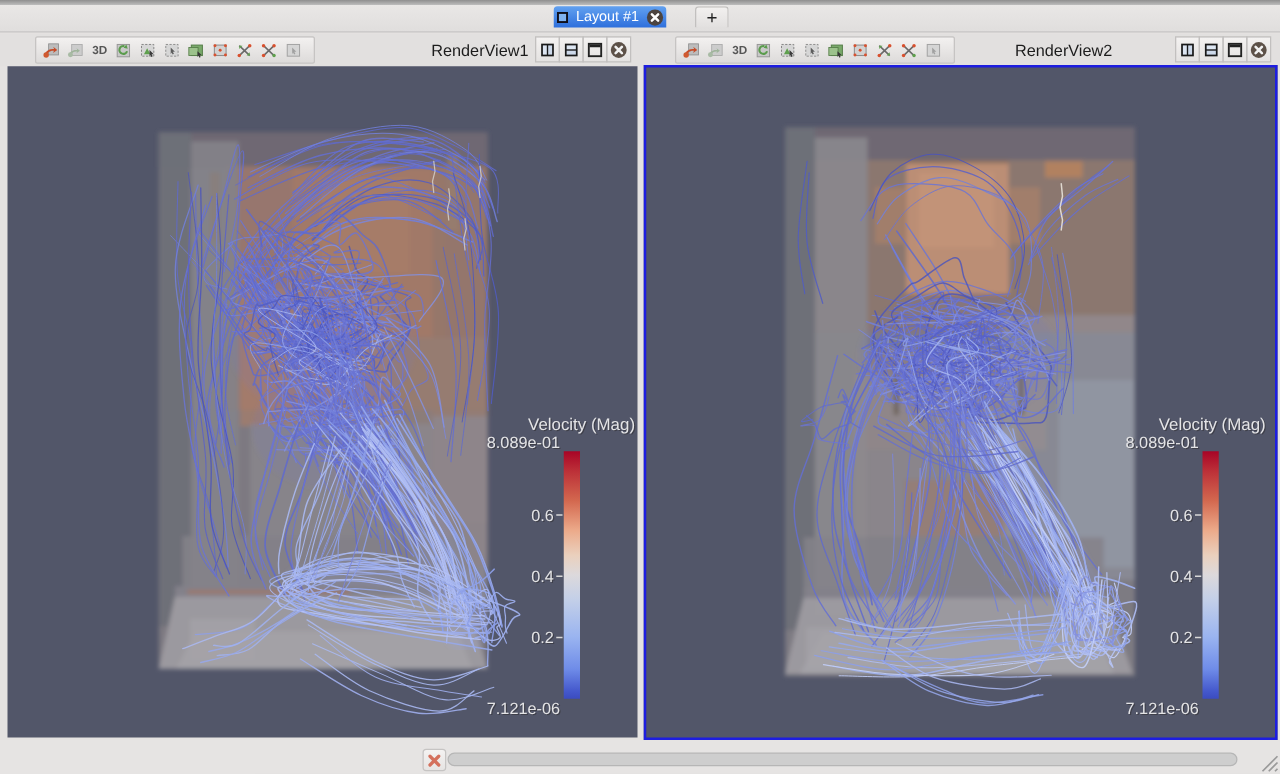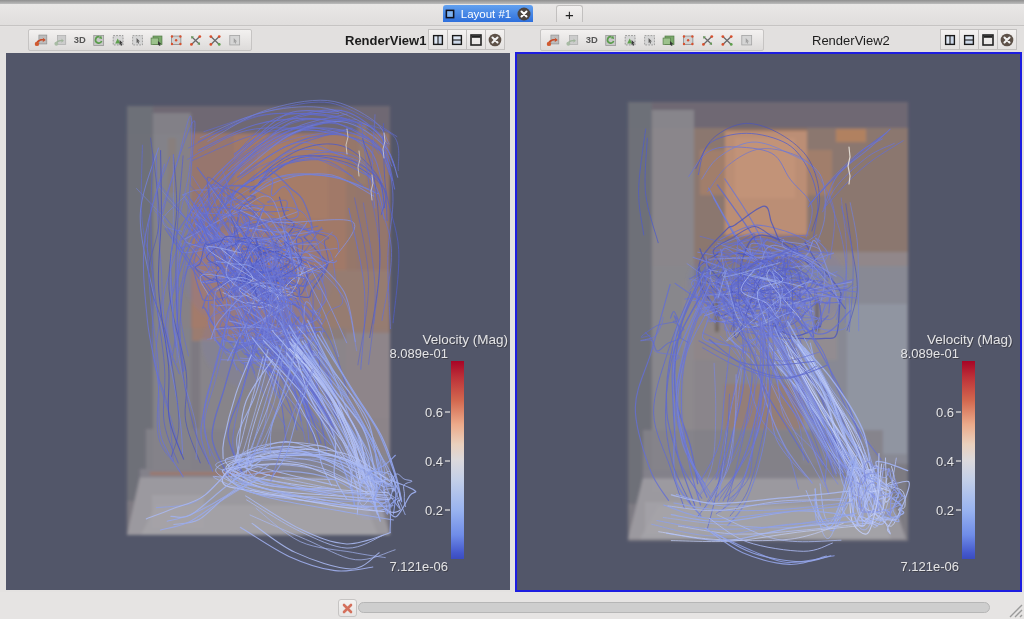--- a/index.html
+++ b/index.html
@@ -104,21 +104,21 @@
           <circle cx="12.5" cy="4.5" r="1.4" fill="#d8502e"></circle>
           <circle cx="12.5" cy="12.5" r="1.4" fill="#5fa04e"></circle>
           <circle cx="4" cy="12.5" r="1.4" fill="#d8502e"></circle>
         </g>
         <g transform="translate(197.0,0)">
           <rect x="3.5" y="3.5" width="10" height="9.5" fill="#d5d5d5" stroke="#a2a2a2" stroke-width="0.8"></rect>
           <path d="M7.5,6 l3.4,3.4 -1.7,0 0.9,1.7 -1,0.6 -0.9,-1.7 -0.7,1.4 z" fill="#a0a0a0"></path>
         </g>
       </svg>
     </div>
- <div class="vtitle" style="left:345px;font-weight:bold;">RenderView1</div>
+ <div class="vtitle" style="left:345px;">RenderView1</div>
  <div class="btns" style="left:429px;">
    <div class="btn">
         <svg width="12" height="12" viewBox="0 0 13 13">
           <rect x="1" y="1" width="11" height="11" fill="#1a1a1a"></rect>
           <rect x="2.5" y="2.5" width="3.4" height="8" fill="#dde6f2"></rect>
           <rect x="7.1" y="2.5" width="3.4" height="8" fill="#cdd9ea"></rect>
         </svg>
       </div>
       <div class="btn">
         <svg width="12" height="12" viewBox="0 0 13 13">

